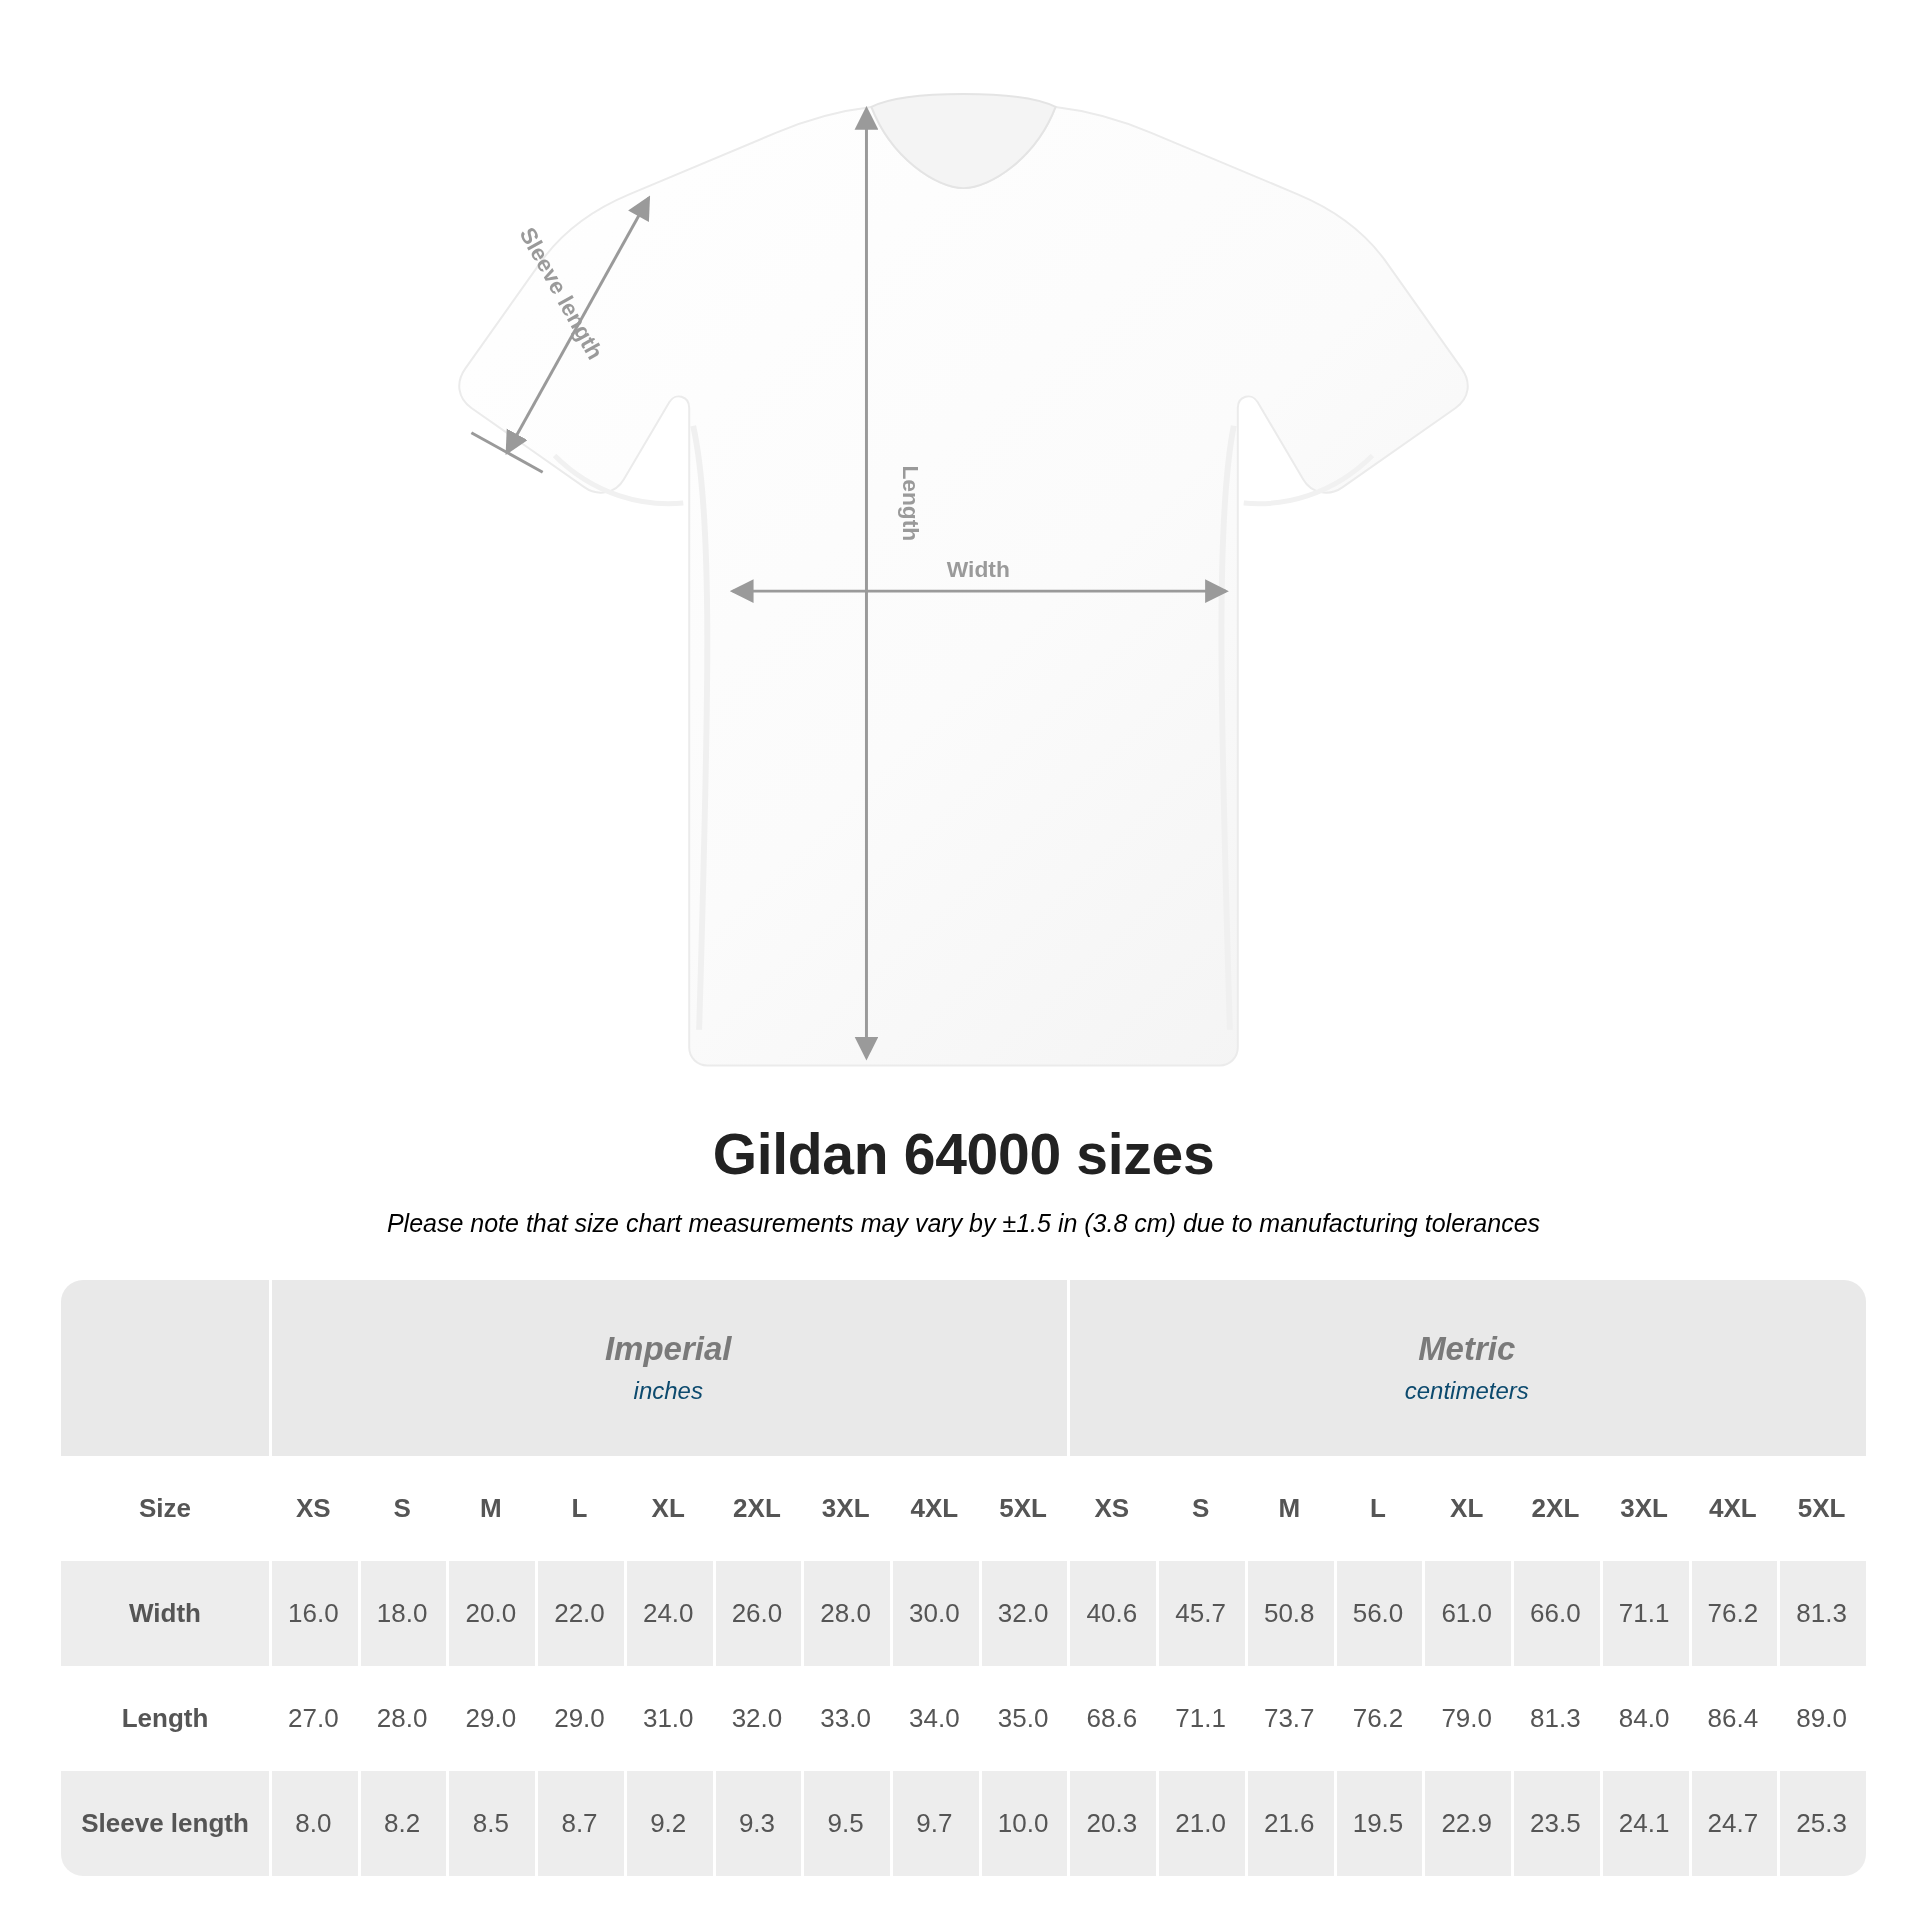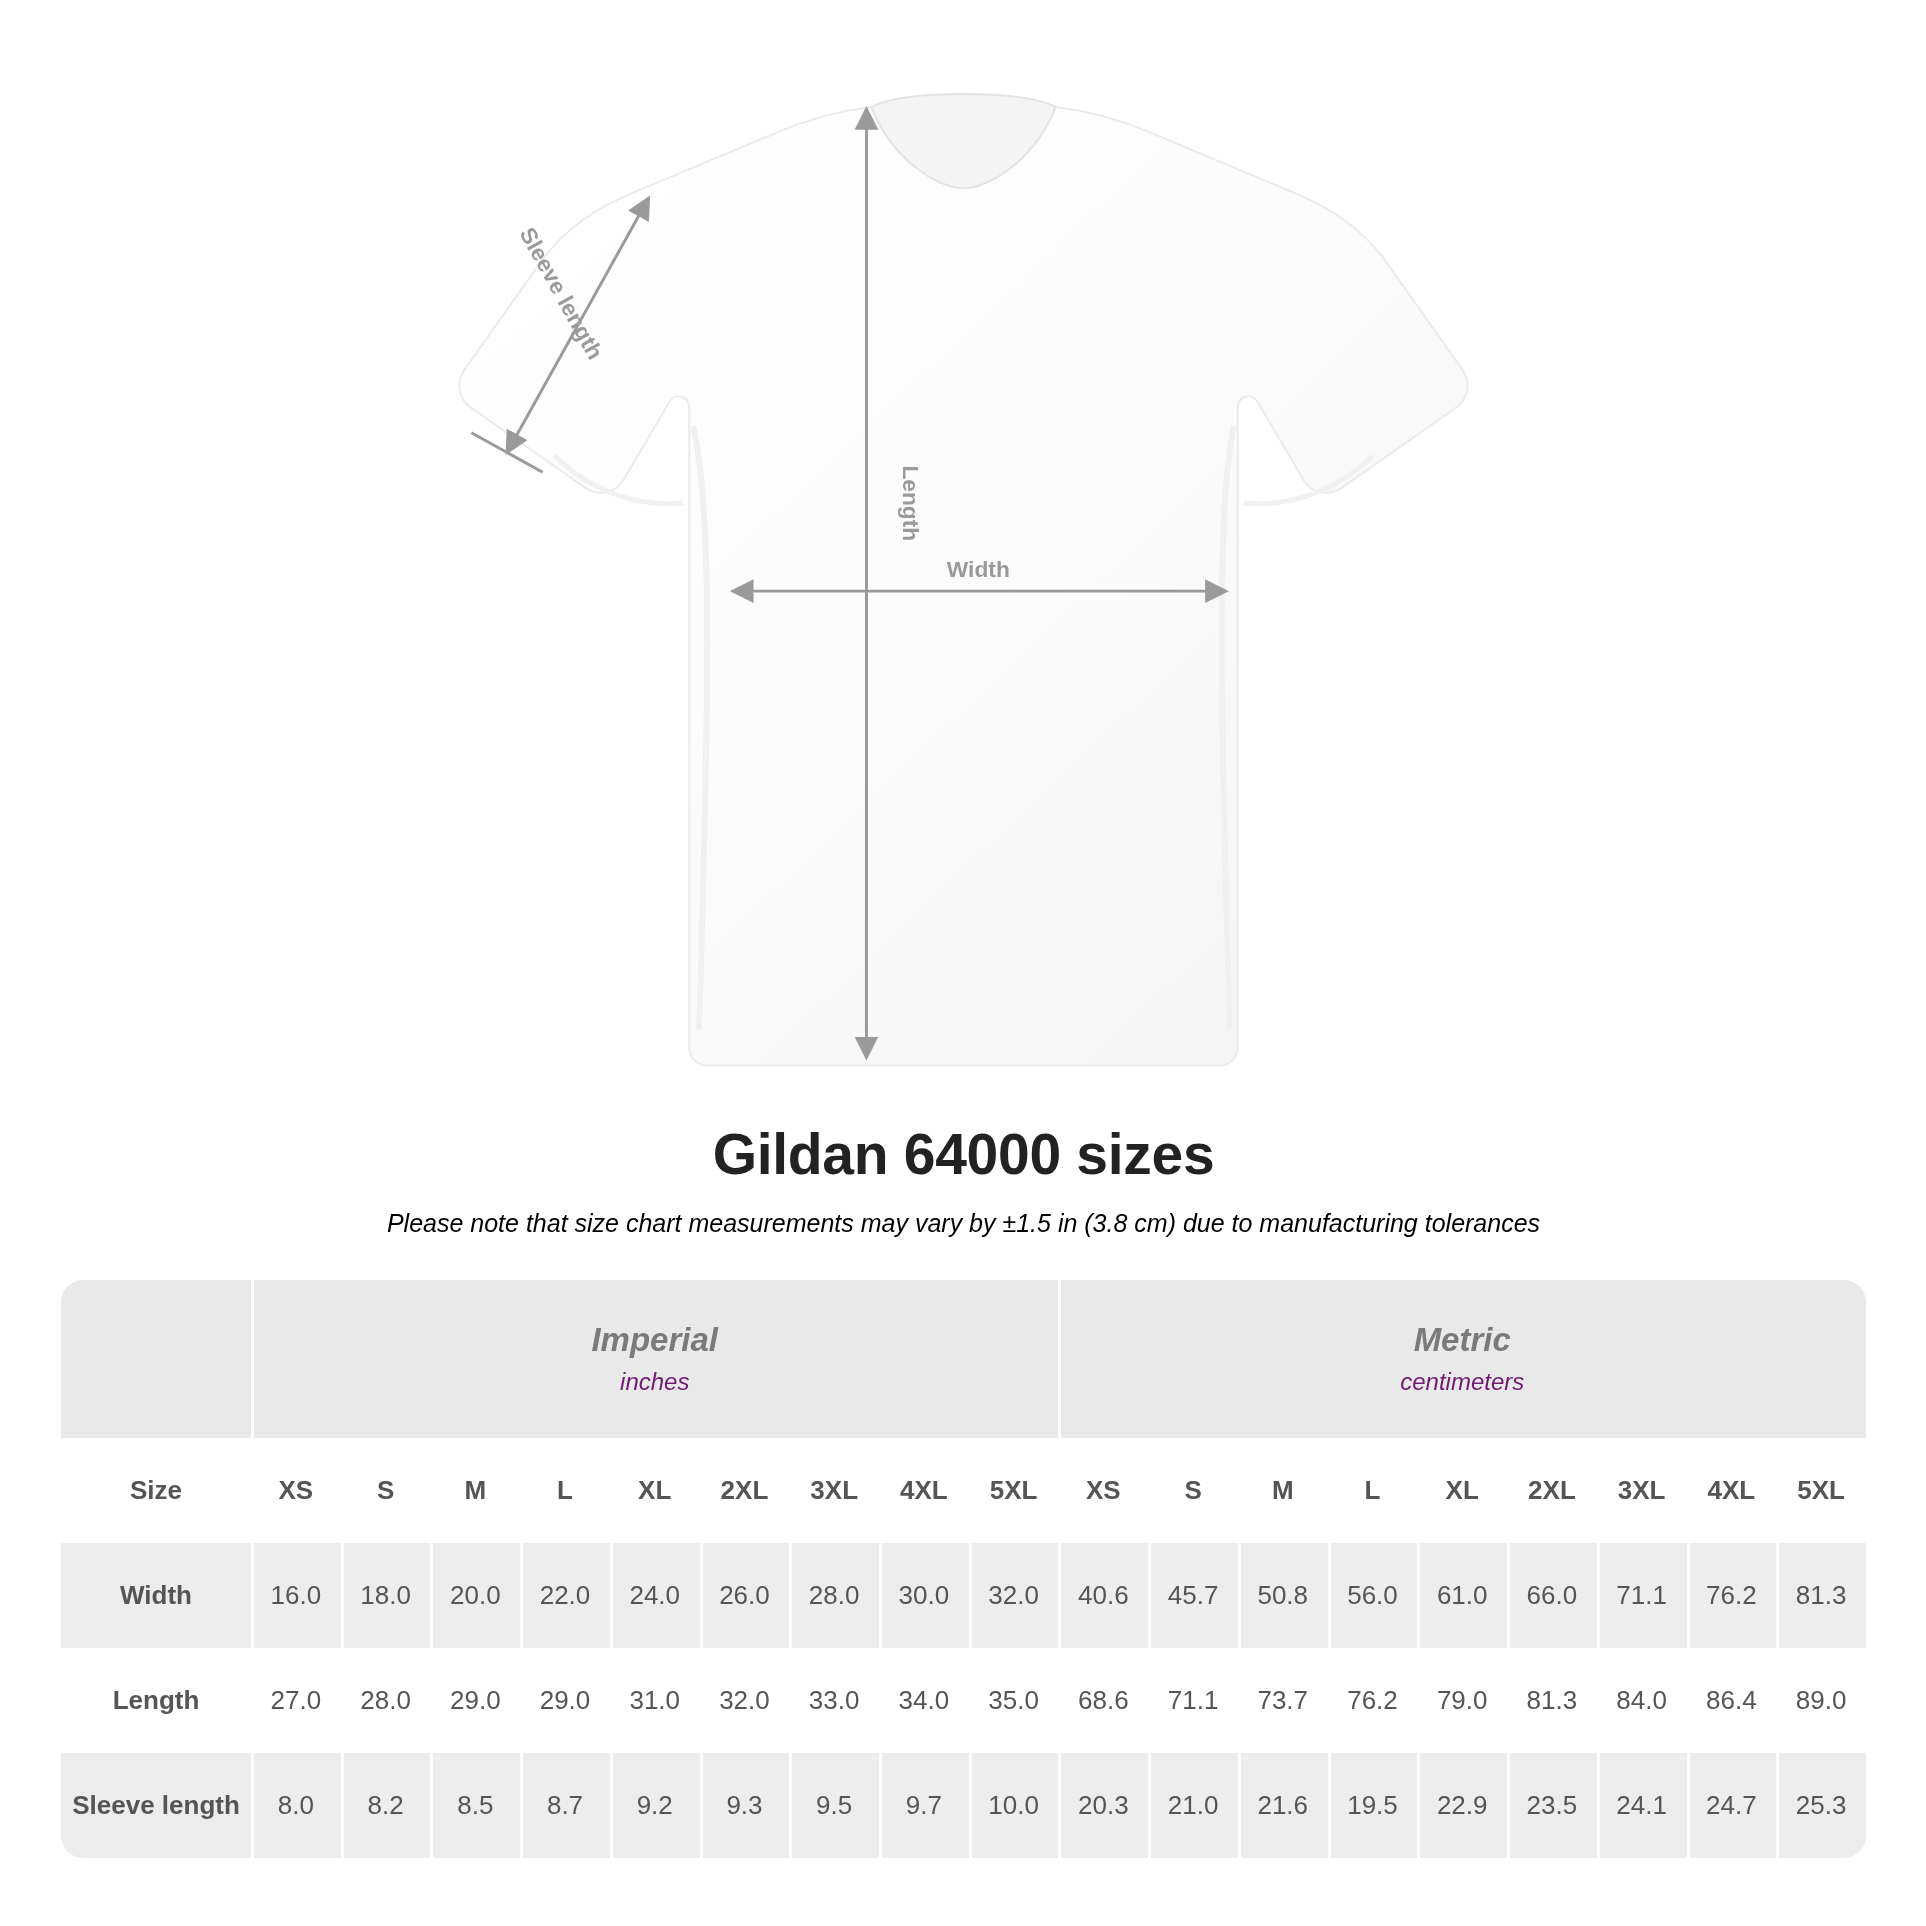--- a/index.html
+++ b/index.html
@@ -73,33 +73,33 @@
     text-align: center;
     vertical-align: middle;
     font-size: 26px;
     color: #555555;
     border: none;
   }
   
   .sys-row td {
     background: #e9e9e9;
     height: 156px;
-    padding: 1px;
+    padding: 10px;
   }
   .sys-name {
     font-size: 33px;
     font-weight: bold;
     font-style: italic;
     color: #7a7a7a;
     line-height: 1.1;
   }
   .sys-unit {
     font-size: 24px;
     font-style: italic;
-    color: #701a75;
+    color: #0c4a6e;
     margin-top: 10px;
   }
   .hdr-row td {
     background: #ffffff;
     height: 103px;
     font-weight: bold;
     color: #6a6a6a;
     font-size: 27px;
   }
   .row-band td {

